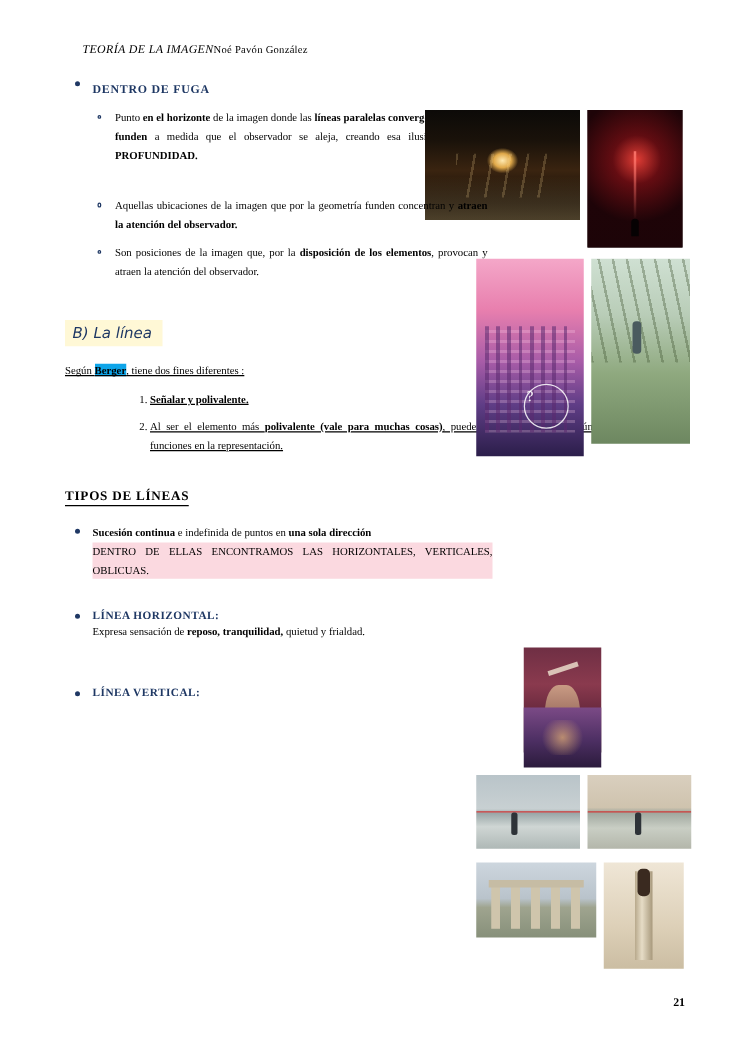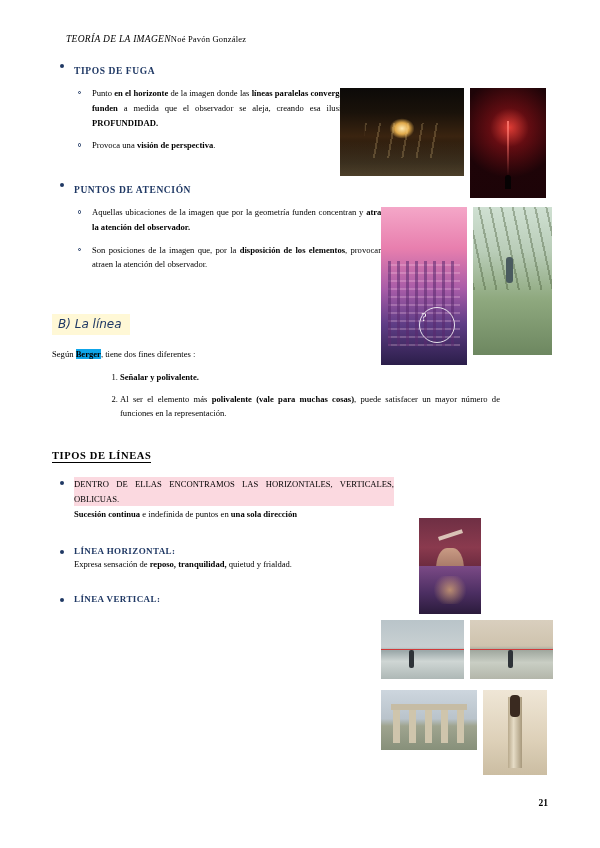--- a/index.html
+++ b/index.html
@@ -348,46 +348,38 @@
 
   <div class="doc-header">
     <div class="left">TEORÍA DE LA IMAGEN</div>
     <div class="right">Noé Pavón González</div>
   </div>
 
   
   <div class="bullets">
     <div class="b1">
       <span class="marker"></span>
-      <span class="heading">TIPOS DE FUGA</span>
+      <span class="heading">DENTRO DE FUGA</span>
     </div>
 
     <div class="b2" style="width:272px;">
       <span class="marker"></span>
       <span>Punto </span><b>en el horizonte</b><span> de la imagen donde las </span><b>líneas paralelas convergen o se funden</b><span> a medida que el observador se aleja, creando esa ilusión de </span><b>PROFUNDIDAD.</b>
     </div>
 
-    <div class="b2" style="width:272px;">
-      <span class="marker"></span>
-      <span>Provoca una </span><b>visión de perspectiva</b><span>.</span>
-    </div>
   </div>
 
   
   <div class="imgrow" style="left:340px; top:88px;">
     <div class="ph ph-tunnel" style="width:124px; height:88px;"></div>
     <div class="ph ph-red" style="width:76px; height:110px;"></div>
   </div>
 
   
   <div class="bullets" style="margin-top:26px;">
-    <div class="b1">
-      <span class="marker"></span>
-      <span class="heading">PUNTOS DE ATENCIÓN</span>
-    </div>
 
     <div class="b2" style="width:298px;">
       <span class="marker"></span>
       <span>Aquellas ubicaciones de la imagen que por la geometría funden concentran y </span><b>atraen la atención del observador.</b>
     </div>
 
     <div class="b2" style="width:298px;">
       <span class="marker"></span>
       <span>Son posiciones de la imagen que, por la </span><b>disposición de los elementos</b><span>, provocan y atraen la atención del observador.</span>
     </div>
@@ -396,21 +388,21 @@
   
   <div class="imgrow" style="left:381px; top:207px;">
     <div class="ph ph-pink" style="width:86px; height:158px;">
       <span class="ring"></span>
       <span class="qmark">?</span>
     </div>
     <div class="ph ph-park" style="width:79px; height:148px;"></div>
   </div>
 
   
-  <div style="margin-top:42px;">
+  <div style="margin-top:32px;text-decoration:underline;">
     <span class="sec-title-box">B) La línea</span>
 
     <div class="para" style="width:440px;">
       <span>Según </span><b class="hl-pink">Berger</b><span>, tiene dos fines diferentes :</span>
     </div>
 
     <ol class="numlist">
       <li>
         <b>Señalar y polivalente.</b>
       </li>
@@ -418,24 +410,24 @@
         <span>Al ser el elemento más </span><b>polivalente (vale para muchas cosas)</b><span>, puede satisfacer un mayor número de funciones en la representación.</span>
       </li>
     </ol>
   </div>
 
   
   <h3 class="tipos">TIPOS DE LÍNEAS</h3>
 
   <div class="lineblock">
     <span class="marker"></span>
-    <div class="txt hl-pinklight" style="text-align:justify; margin-top:0;">DENTRO DE ELLAS ENCONTRAMOS LAS HORIZONTALES, VERTICALES, OBLICUAS.</div>
     <div class="txt">
       <b>Sucesión continua</b><span> e indefinida de puntos en </span><b>una sola dirección</b>
     </div>
+    <div class="txt hl-pinklight" style="text-align:justify; margin-top:0;">DENTRO DE ELLAS ENCONTRAMOS LAS HORIZONTALES, VERTICALES, OBLICUAS.</div>
   </div>
 
   <div class="imgrow" style="left:419px; top:518px;">
     <div class="ph ph-boy" style="width:62px; height:84px;"></div>
   </div>
   <div class="imgrow" style="left:419px; top:566px;">
     <div class="ph ph-purple" style="width:62px; height:48px;"></div>
   </div>
 
   <div class="lineblock" style="margin-top:24px;">
@@ -450,21 +442,21 @@
     <div class="ph ph-beach" style="width:83px; height:59px;">
       <span class="hline"></span>
       <span class="fig" style="left:34%;"></span>
     </div>
     <div class="ph ph-beach ph-beach2" style="width:83px; height:59px;">
       <span class="hline"></span>
       <span class="fig" style="left:46%;"></span>
     </div>
   </div>
 
-  <div class="lineblock" style="margin-top:22px;">
+  <div class="lineblock" style="margin-top:36px;">
     <span class="marker"></span>
     <div class="lbl">LÍNEA VERTICAL:</div>
   </div>
 
   <div class="imgrow" style="left:381px; top:690px;">
     <div class="ph ph-columns" style="width:96px; height:60px;"></div>
     <div class="ph ph-column1" style="width:64px; height:85px;"></div>
   </div>
 
   <div class="pagenum">21</div>

